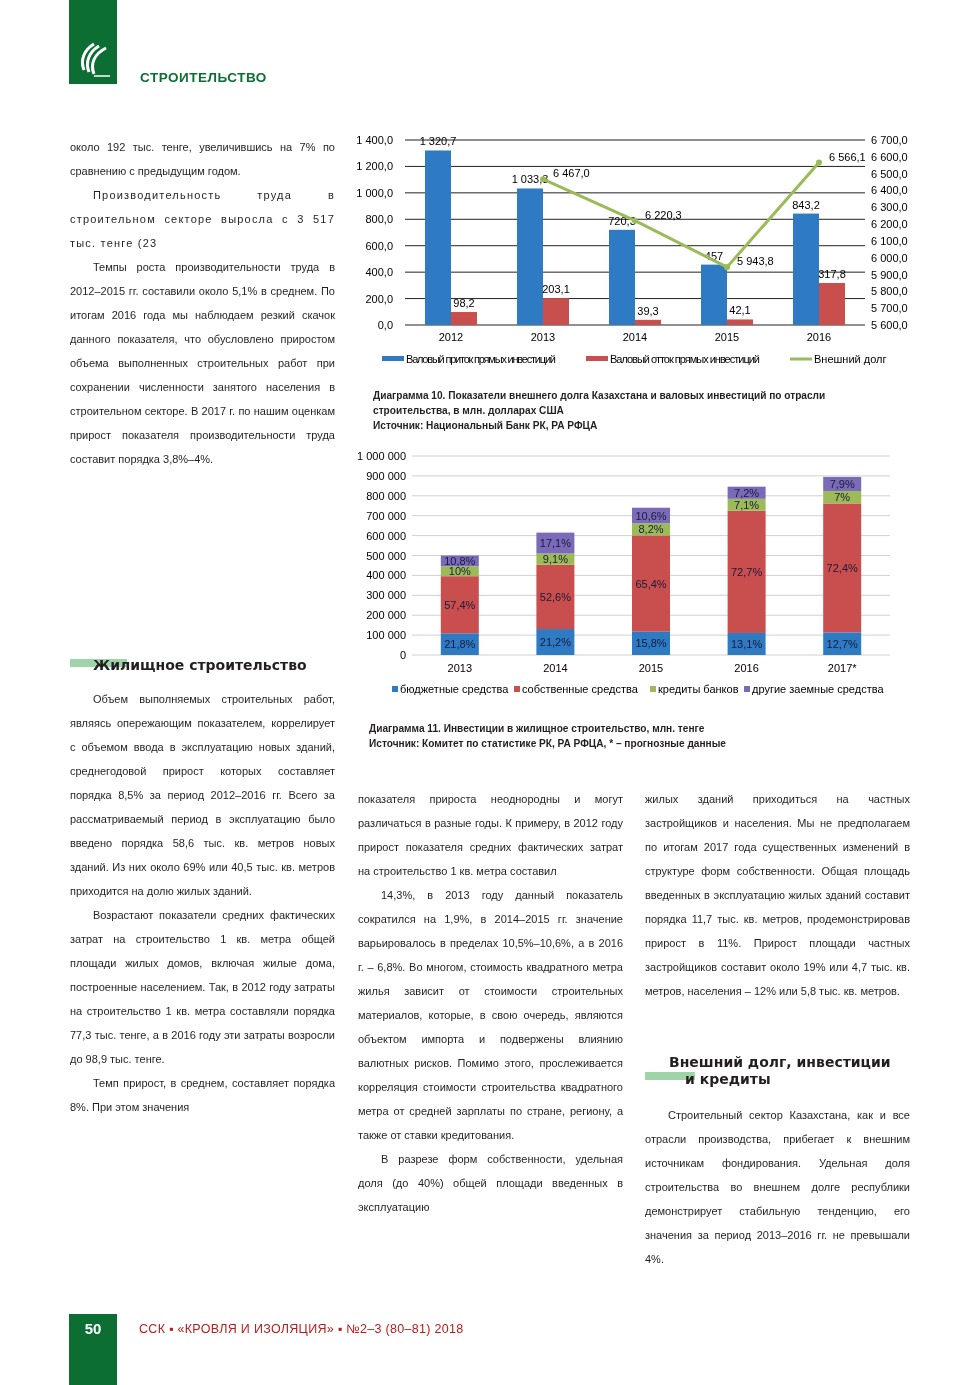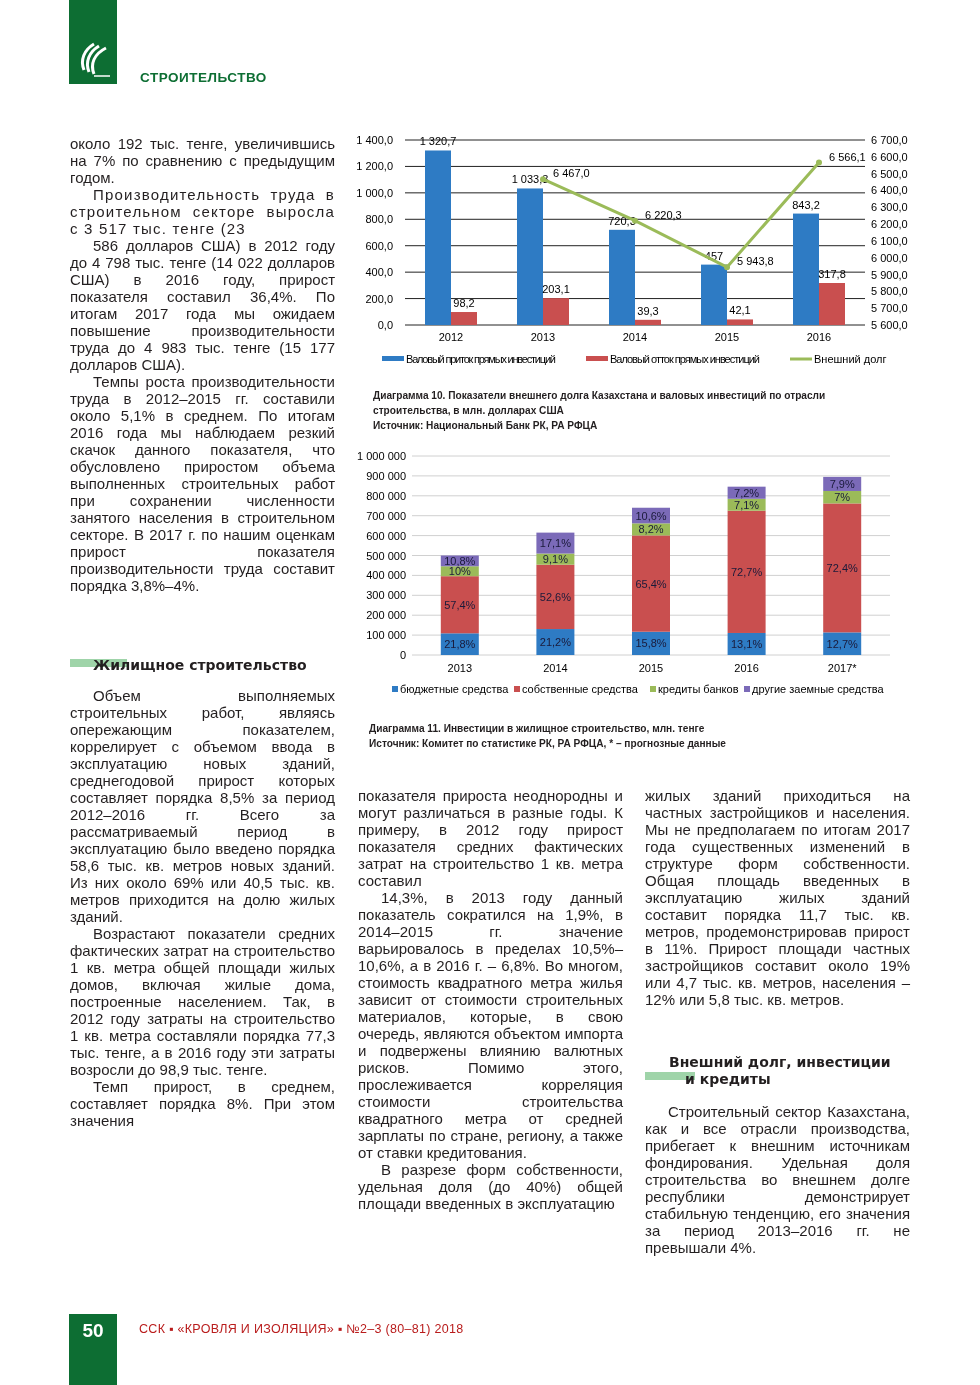--- a/index.html
+++ b/index.html
@@ -1,54 +1,53 @@
 <!DOCTYPE html>
 <html><head>
 <meta charset="utf-8">
 <style>
   html,body{margin:0;padding:0;background:#fff;}
   body{width:980px;height:1385px;position:relative;overflow:hidden;font-family:"Liberation Sans",sans-serif;color:#231f20;}
   .green-tab{position:absolute;left:69px;top:0;width:48px;height:84px;background:#0d6e33;}
   .logo{position:absolute;left:76px;top:36px;width:36px;height:44px;}
   .section-label{position:absolute;left:140px;top:70px;font-weight:bold;font-size:13.5px;color:#0d6e33;letter-spacing:0.5px;}
-  .col{position:absolute;font-size:15px;line-height:17px;text-align:justify;}
+  .col{position:absolute;font-size:11px;line-height:24px;text-align:justify;}
   .col p{margin:0;text-indent:23px;}
   .col p.noind{text-indent:0;}
   .col1{left:70px;top:135px;width:265px;}
   .col2{left:358px;top:787px;width:265px;}
   .col3{left:645px;top:787px;width:265px;}
   .heading{position:absolute;font-weight:bold;font-size:14px;line-height:17px;font-family:"DejaVu Sans",sans-serif;}
   .heading .bar{position:absolute;background:#9fd4a9;height:8px;}
   .heading span{position:relative;}
   .h1{left:70px;top:657px;width:270px;}
   .h2{left:645px;top:1054px;width:270px;}
   .caption{position:absolute;font-weight:bold;font-size:11px;line-height:15px;font-family:"Liberation Sans Narrow","Liberation Sans",sans-serif;transform-origin:0 0;}
   .cap1{left:373px;top:388px;width:560px;transform:scaleX(0.92);}
   .cap2{left:369px;top:721px;width:560px;transform:scaleX(0.92);}
   svg text{font-family:"Liberation Sans",sans-serif;}
   .footer-tab{position:absolute;left:69px;top:1314px;width:48px;height:71px;background:#0d6e33;}
-  .page-num{position:absolute;left:69px;top:1320px;width:48px;text-align:center;color:#fff;font-weight:bold;font-size:19px;}
+  .page-num{position:absolute;left:69px;top:1320px;width:48px;text-align:center;color:#fff;font-weight:bold;font-size:15px;}
   .footer-text{position:absolute;left:139px;top:1322px;font-size:12.5px;color:#b91c1c;letter-spacing:0.3px;}
 </style>
 </head>
 <body>
 
 <div class="green-tab"></div>
 <svg class="logo" viewBox="0 0 36 44">
   <path d="M8 34 C4 24 8 14 18 8" stroke="#fff" stroke-width="3" fill="none"></path>
   <path d="M13 36 C9 26 13 16 23 10" stroke="#fff" stroke-width="3" fill="none"></path>
   <path d="M18 38 C14 28 18 18 30 12" stroke="#fff" stroke-width="3" fill="none"></path>
   <path d="M18 40 L34 40" stroke="#fff" stroke-width="1.5"></path>
 </svg>
 <div class="section-label">СТРОИТЕЛЬСТВО</div>
 
 <div class="col col1">
   <p class="noind">около 192 тыс. тенге, увеличившись на 7% по сравнению с предыдущим годом.</p>
   <p style="letter-spacing:1.2px">Производительность труда в строительном секторе выросла с 3 517 тыс. тенге (23</p>
-  <p>586 долларов США) в 2012 году до 4 798 тыс. тенге (14 022 долларов США) в 2016 году, прирост показателя составил 36,4%. По итогам 2017 года мы ожидаем повышение производительности труда до 4 983 тыс. тенге (15 177 долларов США).</p>
   <p>Темпы роста производительности труда в 2012–2015 гг. составили около 5,1% в среднем. По итогам 2016 года мы наблюдаем резкий скачок данного показателя, что обусловлено приростом объема выполненных строительных работ при сохранении численности занятого населения в строительном секторе. В 2017 г. по нашим оценкам прирост показателя производительности труда составит порядка 3,8%–4%.</p>
 </div>
 
 <div class="heading h1">
   <div class="bar" style="left:0;top:2px;width:57px;"></div>
   <span style="margin-left:23px">Жилищное строительство</span>
 </div>
 
 <div class="col" style="left:70px;top:687px;width:265px;">
   <p>Объем выполняемых строительных работ, являясь опережающим показателем, коррелирует с объемом ввода в эксплуатацию новых зданий, среднегодовой прирост которых составляет порядка 8,5% за период 2012–2016 гг. Всего за рассматриваемый период в эксплуатацию было введено порядка 58,6 тыс. кв. метров новых зданий. Из них около 69% или 40,5 тыс. кв. метров приходится на долю жилых зданий.</p>

